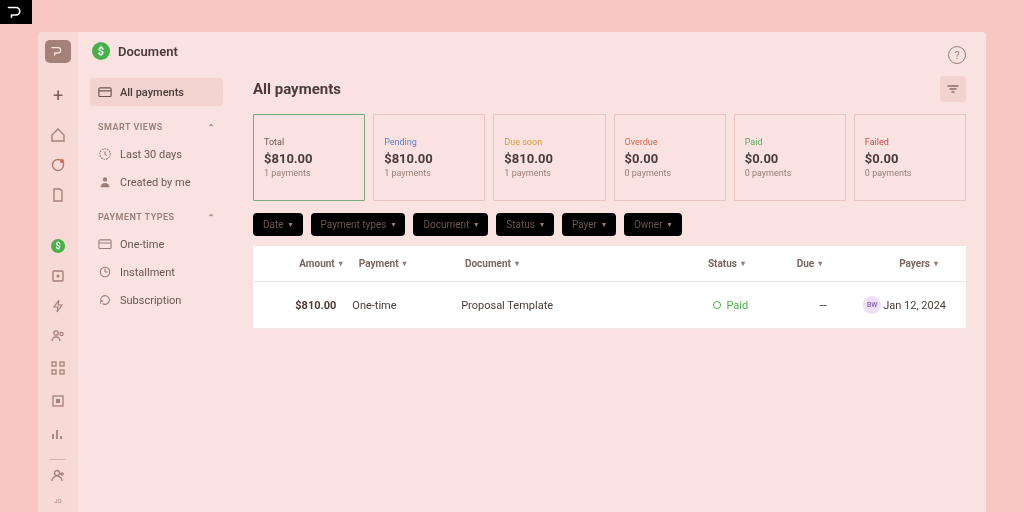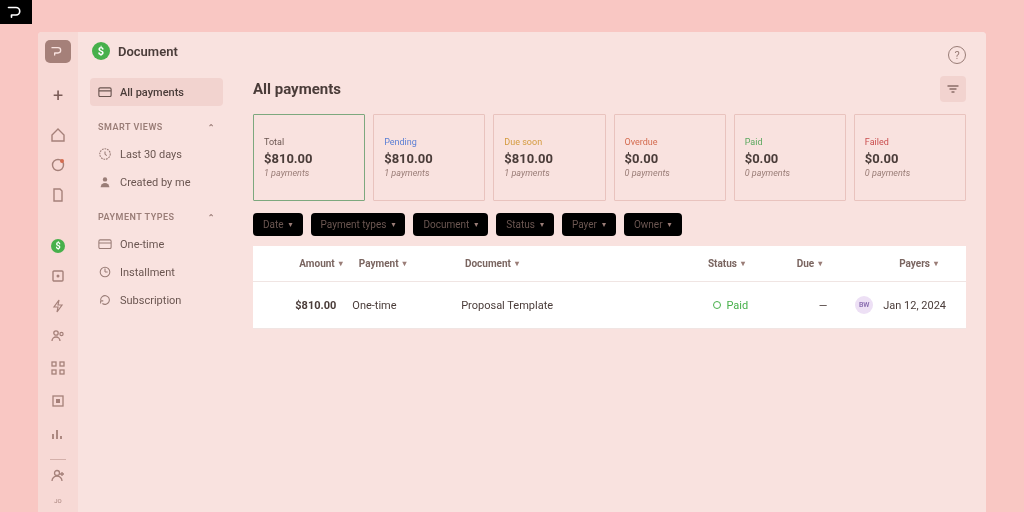--- a/index.html
+++ b/index.html
@@ -33,33 +33,33 @@
 .main .topbar { display:flex; align-items:center; justify-content:flex-end; margin-bottom:12px; }
 .main .topbar .help { width:18px; height:18px; border:1.5px solid #9a7d77; border-radius:50%; display:flex; align-items:center; justify-content:center; font-size:11px; color:#9a7d77; cursor:pointer; }
 .main .page-hdr { display:flex; align-items:center; justify-content:space-between; margin-bottom:12px; }
 .main .page-hdr h1 { font-size:15px; font-weight:700; color:#4a3c39; }
 .main .page-hdr .filter-btn { width:26px; height:26px; background:#f2d3cf; border-radius:4px; display:flex; align-items:center; justify-content:center; cursor:pointer; }
 .cards { display:flex; gap:8px; margin-bottom:12px; }
 .card { flex:1; border:1px solid #e9c3be; border-radius:1px; padding:22px 10px; cursor:pointer; }
 .card.active { border:1.5px solid #7da87e; }
 .card .lbl { font-size:9px; margin-bottom:4px; }
 .card .amt { font-size:13px; font-weight:700; color:#4a3c39; margin-bottom:2px; }
-.card .cnt { font-size:9px; color:#9a7d77;font-style:italic; }
+.card .cnt { font-size:9px; color:#9a7d77; }
 .filters { display:flex; gap:8px; margin-bottom:0; }
 .filter-pill { background:#000000; border-radius:4px; padding:6px 10px; font-size:10px; color:#6b5651; display:flex; align-items:center; gap:5px; cursor:pointer; }
 .table { background:#fff; border-radius:0; margin-top:10px; }
 .table .thead { display:flex; padding:12px 28px; font-size:10px; color:#7a6560;font-weight:bold; }
 .table .thead .col { display:flex; align-items:center; gap:4px; cursor:pointer; }
 .table .row { display:flex; padding:14px 20px; font-size:11px; color:#4a3c39; border-top:1px solid #f0e5e3; border-bottom:1px solid #f0e5e3; align-items:center; }
 .col-amount { width:80px; text-align:right; padding-right:16px; }
 .col-payment { width:110px; }
 .col-doc { width:190px; }
 .col-status { width:100px; display:flex; align-items:center; gap:5px; }
 .col-due { width:80px; }
-.col-payers { width:120px; display:flex; align-items:center; gap:10px; }
+.col-payers { width:120px; display:flex; align-items:center; gap:2px; }
 .status-dot { width:8px; height:8px; border:1.5px solid #47b04b; border-radius:50%; }
 .avatar { width:18px; height:18px; border-radius:50%; background:#ede0f5; display:flex; align-items:center; justify-content:center; font-size:7px; color:#8a6db0; font-weight:600; }
 .chev { font-size:8px; color:#9a7d77; }
 </style>
 </head>
 <body>
 
 <div class="corner-logo">
   <svg viewBox="0 0 24 16">
       <path d="M2 2 h10 a5 5 0 0 1 0 10 h-6 M6 12 v3" stroke="#fff" stroke-width="2.2" fill="none" stroke-linecap="round"></path>

